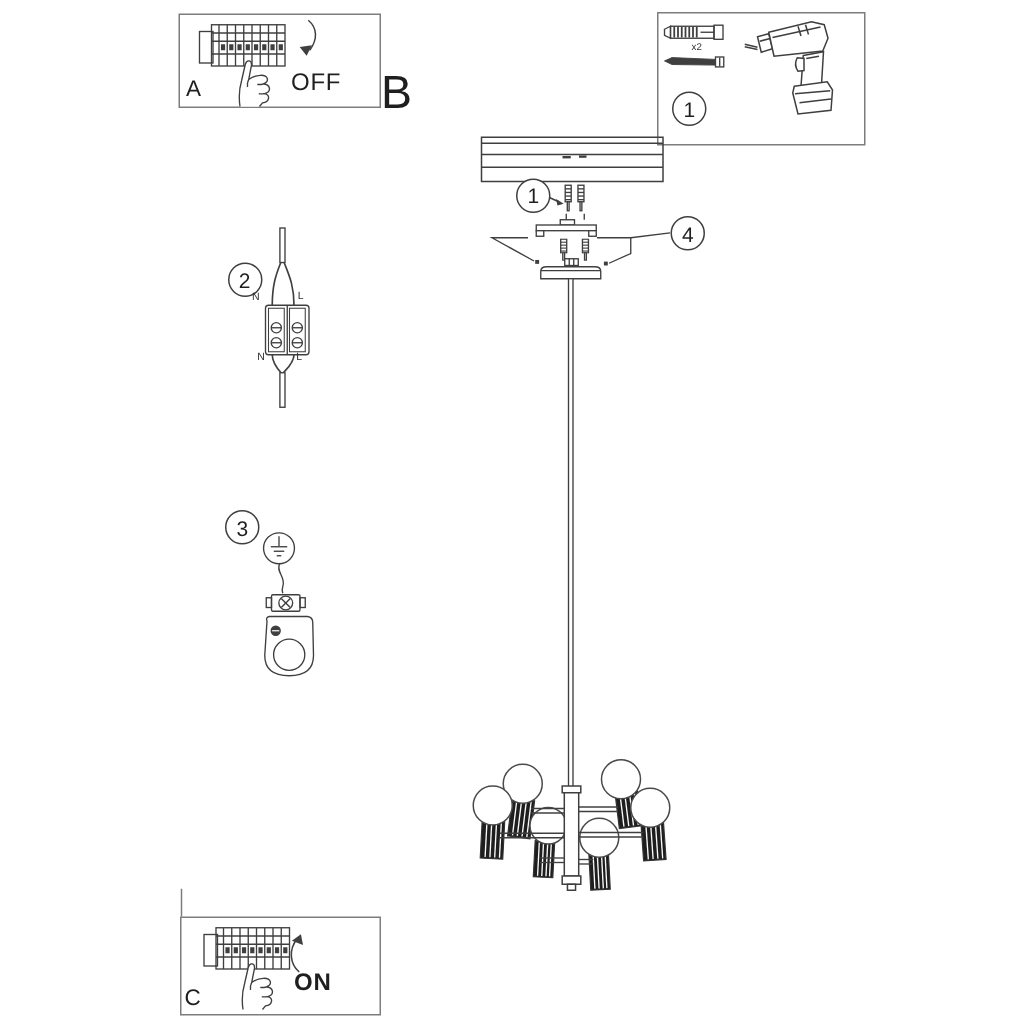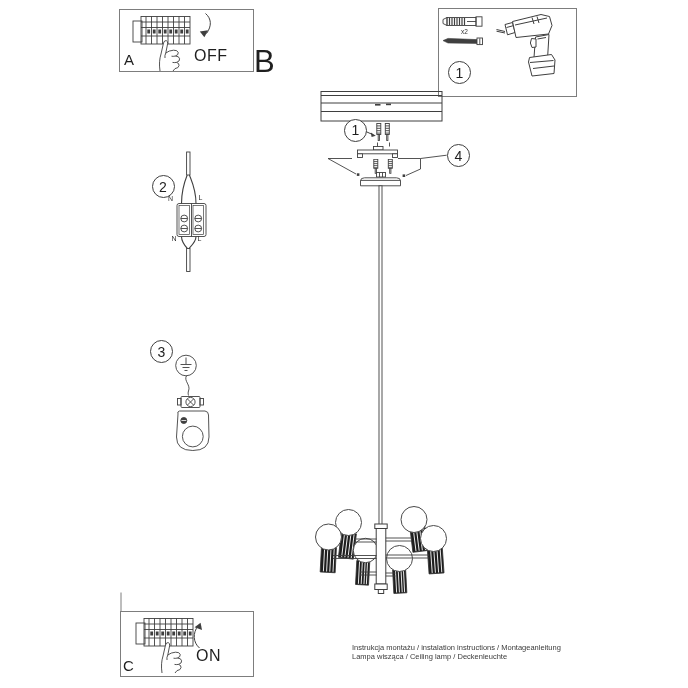--- a/index.html
+++ b/index.html
@@ -283,32 +283,28 @@
         <path d="M199.5,648 C193,642.5 192.5,633 198,626" fill="none" stroke="#3f3f3f" stroke-width="1"></path>
         <polygon points="200.6,622.8 194.6,627.2 202,630" fill="#3f3f3f"></polygon>
       </g>
     </g>
   </svg>
 
   <span class="t lbl-section" style="left:124px;top:52px;">A</span>
   <span class="t lbl-switch" style="left:194px;top:48px;">OFF</span>
   <span class="t lbl-b" style="left:254px;top:46px;">B</span>
   <span class="t lbl-section" style="left:123px;top:658px;">C</span>
-  <span class="t lbl-switch" style="left:196px;top:648px;">ON</span>
+  <span class="t lbl-switch" style="left:196px;top:648px;font-weight:bold;">ON</span>
   <span class="t lbl-qty" style="left:461px;top:28.5px;">x2</span>
 
   <div class="circle-num" style="left:448px;top:61px;">1</div>
   <div class="circle-num" style="left:344px;top:118.5px;">1</div>
   <div class="circle-num" style="left:151.5px;top:175px;">2</div>
   <div class="circle-num" style="left:150px;top:340px;">3</div>
   <div class="circle-num" style="left:447px;top:144px;">4</div>
 
   <span class="t lbl-wire" style="left:168px;top:194.5px;">N</span>
   <span class="t lbl-wire" style="left:198.5px;top:194px;">L</span>
   <span class="t lbl-wire" style="left:171.5px;top:235px;">N</span>
   <span class="t lbl-wire" style="left:197.5px;top:234.5px;">L</span>
 
-  <div class="footer">
-    <div>Instrukcja montażu / instalation instructions / Montageanleitung</div>
-    <div>Lampa wisząca / Ceiling lamp / Deckenleuchte</div>
-  </div>
 
 </div>
 
 </body></html>

